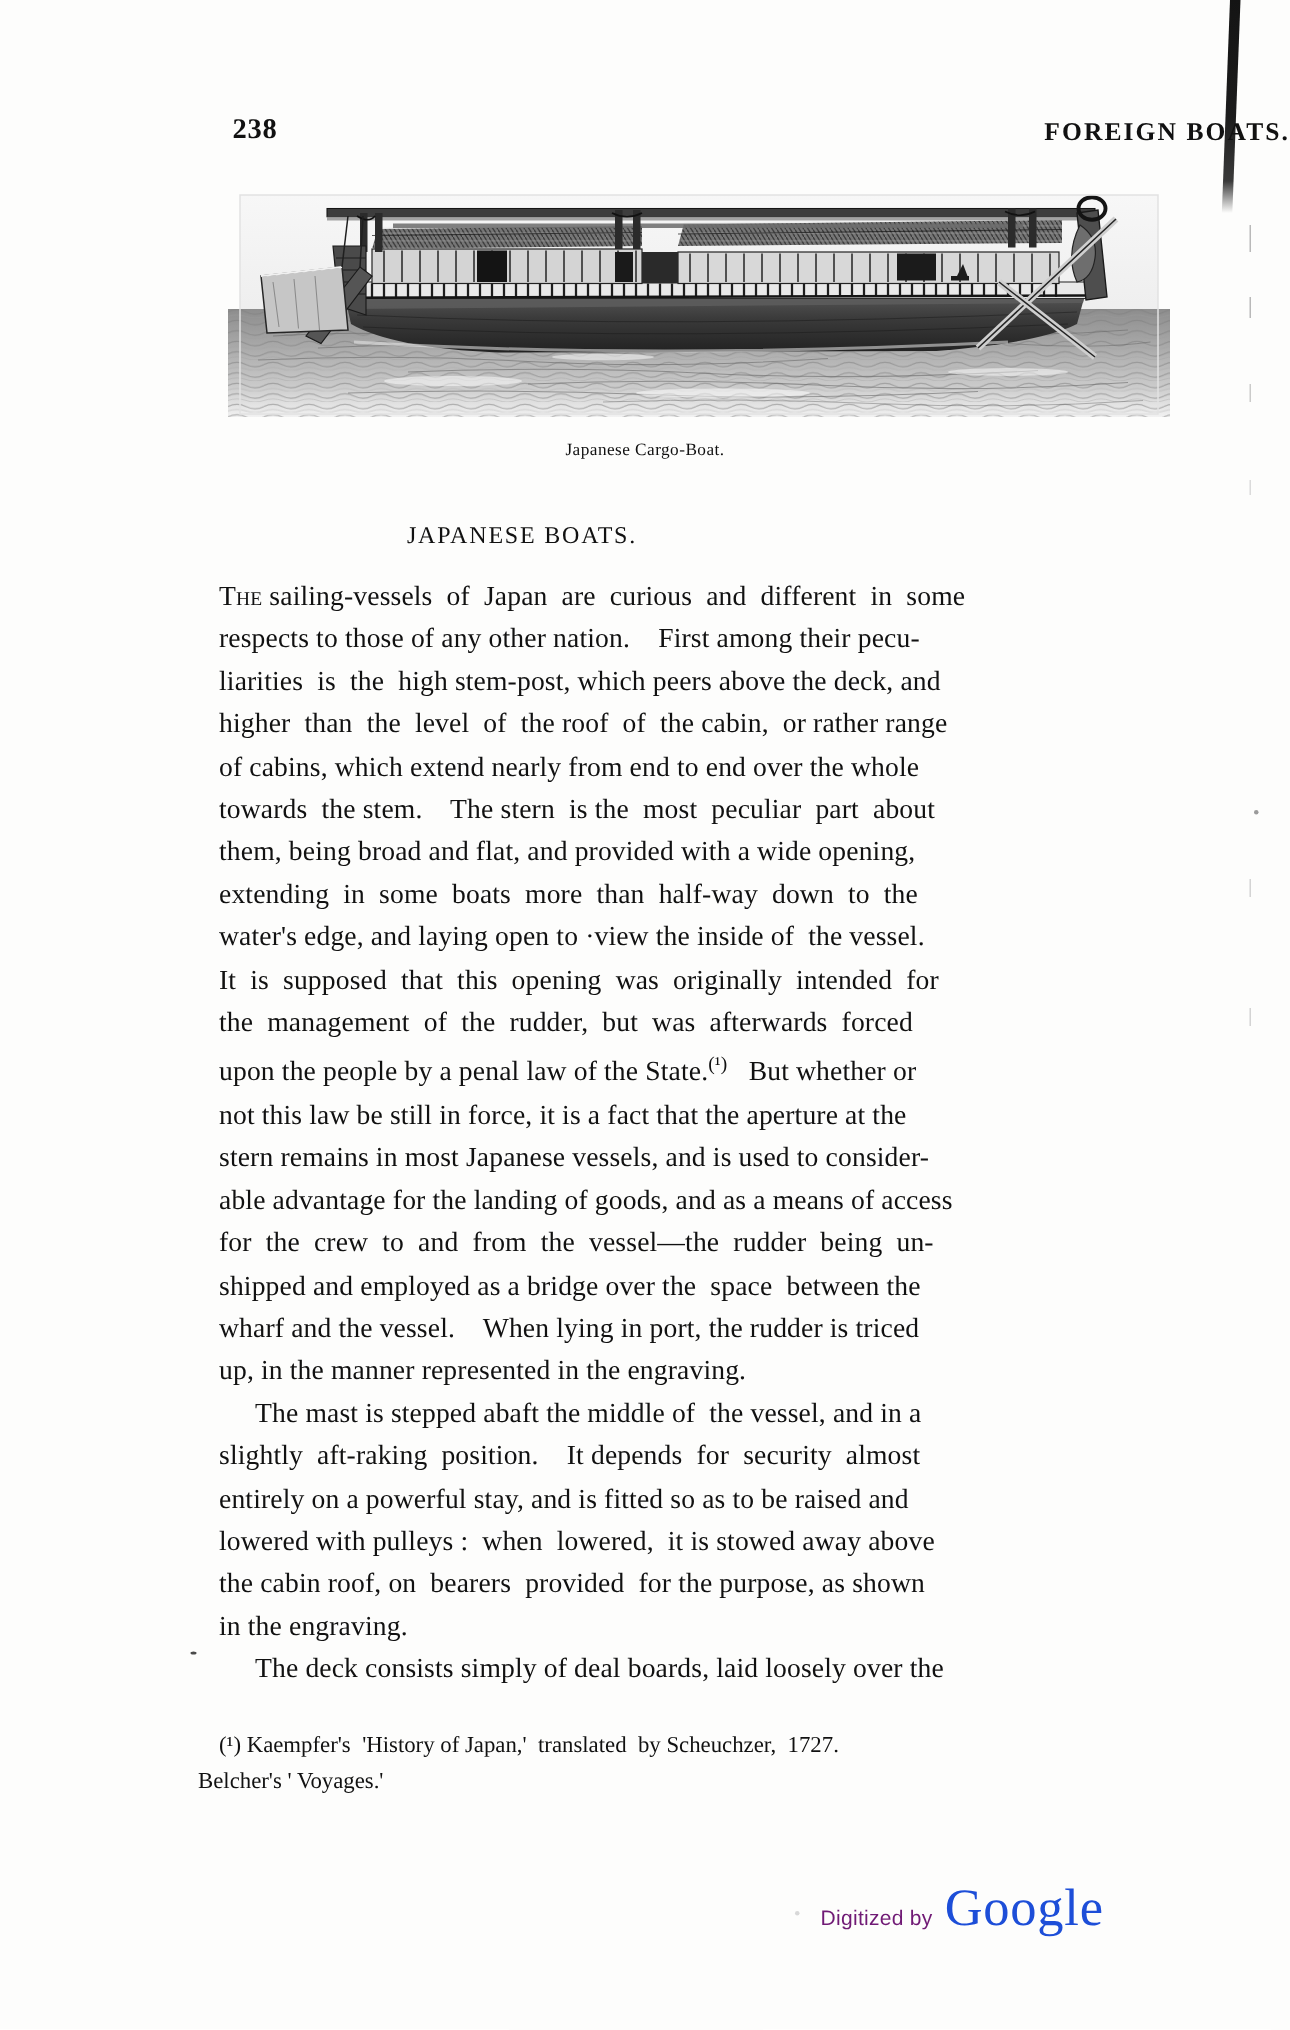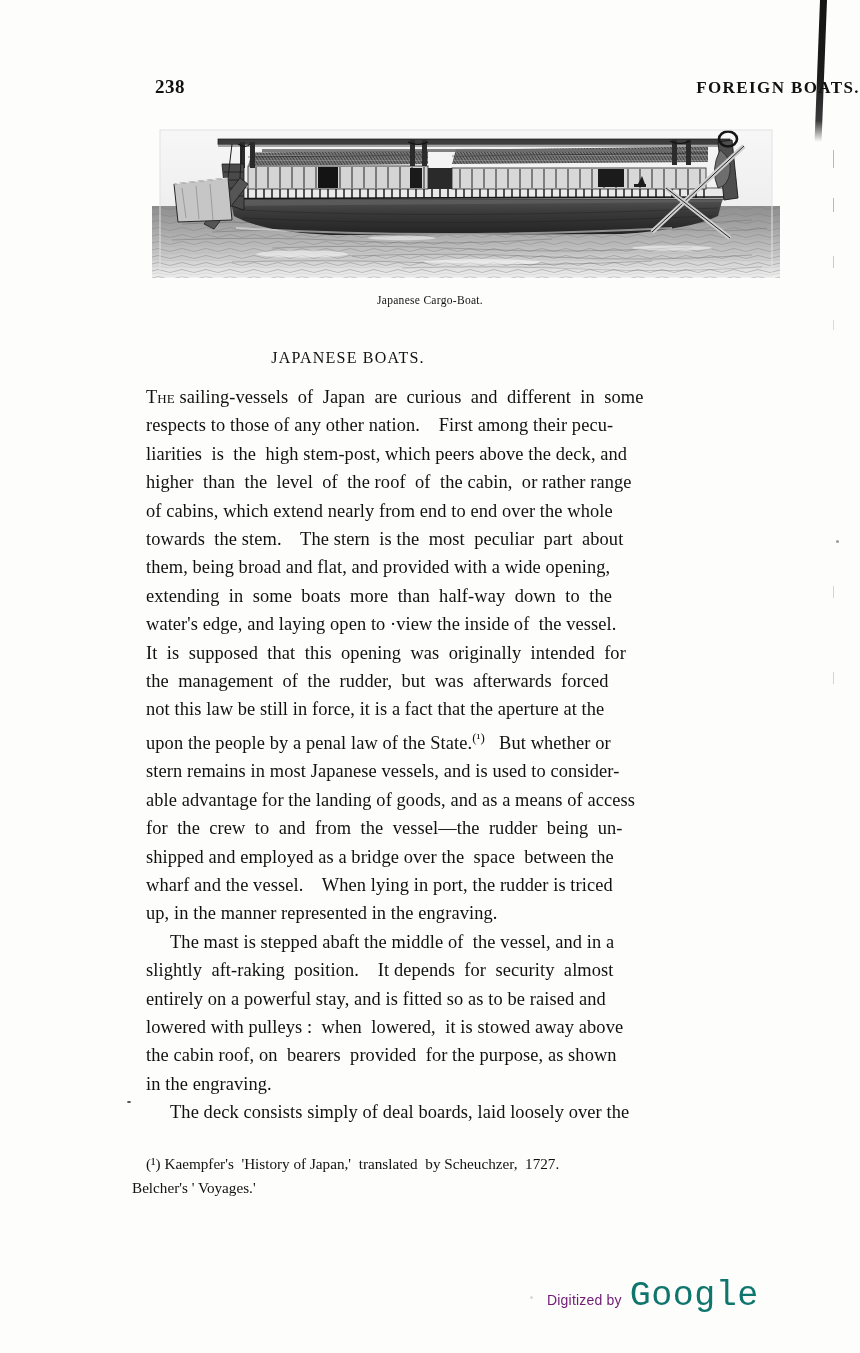--- a/index.html
+++ b/index.html
@@ -161,26 +161,25 @@
     position: relative;
     top: -6px;
   }
   .wm-text {
     font-family: "Liberation Sans", sans-serif;
     font-size: 14px;
     color: #701a75;
     letter-spacing: 0.2px;
   }
   .wm-logo {
-    font-family: Liberation Mono, monospace;
+    font-family: Liberation Serif, serif;
     font-size: 35px;
-    color: #0f766e;
+    color: #1d4ed8;
     margin-left: 8px;
     letter-spacing: 0.5px;
-    margin-top: 24px;
   }
 </style>
 </head>
 <body>
 
 <div class="page">
 
   <div class="scan-streak"></div>
   <div class="edge-dash" style="top:150px;height:18px;"></div>
   <div class="edge-dash" style="top:198px;height:14px;"></div>
@@ -393,22 +392,22 @@
       <span class="tline">respects to those of any other nation.    First among their pecu-</span>
       <span class="tline">liarities  is  the  high stem-post, which peers above the deck, and</span>
       <span class="tline">higher  than  the  level  of  the roof  of  the cabin,  or rather range</span>
       <span class="tline">of cabins, which extend nearly from end to end over the whole</span>
       <span class="tline">towards  the stem.    The stern  is the  most  peculiar  part  about</span>
       <span class="tline">them, being broad and flat, and provided with a wide opening,</span>
       <span class="tline">extending  in  some  boats  more  than  half-way  down  to  the</span>
       <span class="tline">water's edge, and laying open to ·view the inside of  the vessel.</span>
       <span class="tline">It  is  supposed  that  this  opening  was  originally  intended  for</span>
       <span class="tline">the  management  of  the  rudder,  but  was  afterwards  forced</span>
+      <span class="tline"><span>upon the people by a penal law of the State.</span><span class="fn-ref">(¹)</span><span>   But whether or</span></span>
       <span class="tline">not this law be still in force, it is a fact that the aperture at the</span>
-      <span class="tline"><span>upon the people by a penal law of the State.</span><span class="fn-ref">(¹)</span><span>   But whether or</span></span>
       <span class="tline">stern remains in most Japanese vessels, and is used to consider-</span>
       <span class="tline">able advantage for the landing of goods, and as a means of access</span>
       <span class="tline">for  the  crew  to  and  from  the  vessel—the  rudder  being  un-</span>
       <span class="tline">shipped and employed as a bridge over the  space  between the</span>
       <span class="tline">wharf and the vessel.    When lying in port, the rudder is triced</span>
       <span class="tline">up, in the manner represented in the engraving.</span>
     </div>
 
     <div>
       <span class="tline indent">The mast is stepped abaft the middle of  the vessel, and in a</span>

